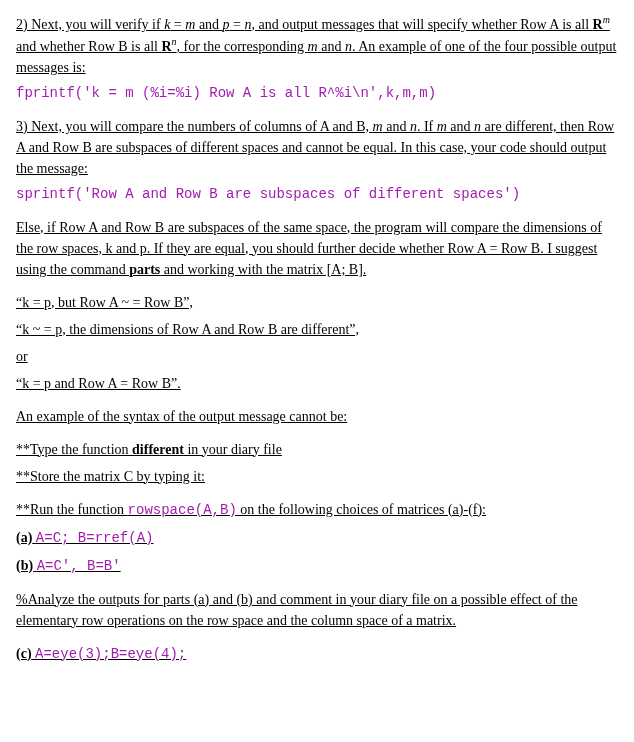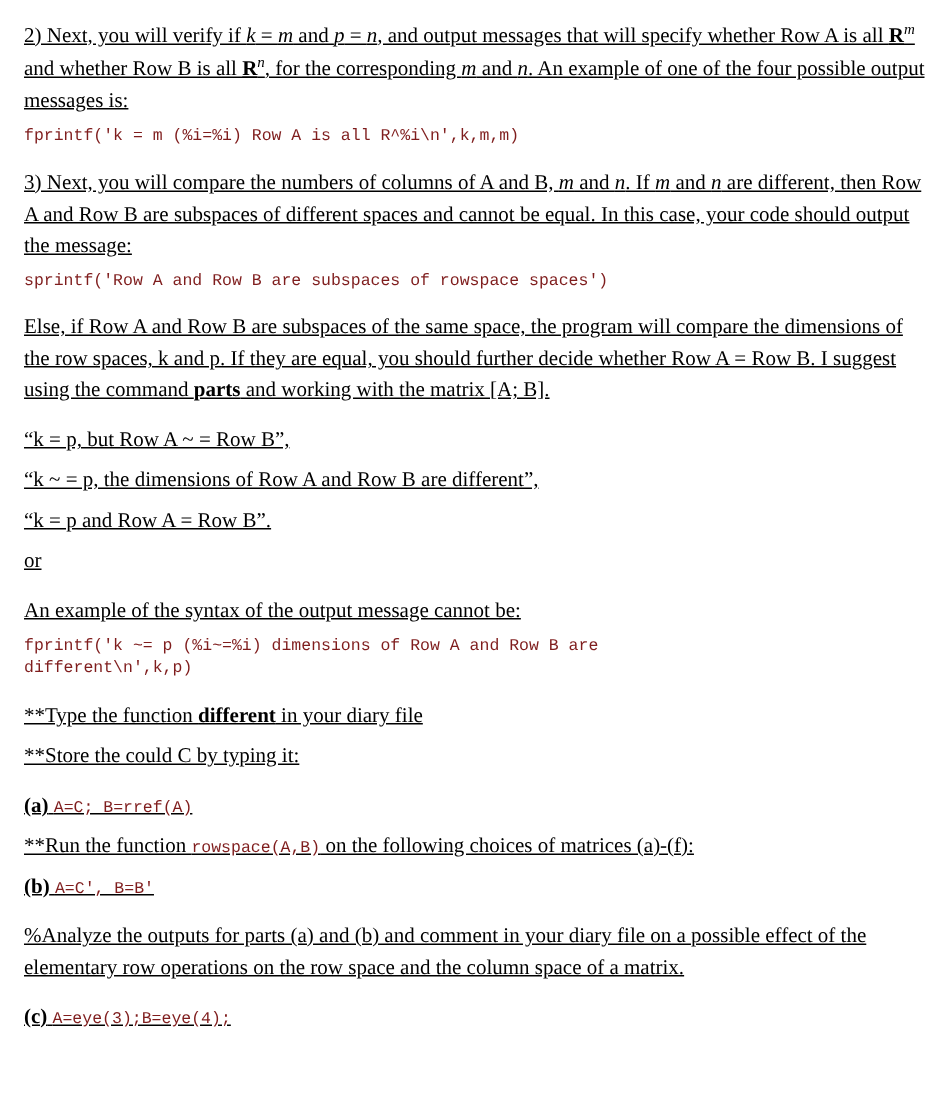--- a/index.html
+++ b/index.html
@@ -19,22 +19,22 @@
     .section {
       margin-bottom: 12px;
     }
     .paragraph {
       line-height: 1.5;
       margin-bottom: 6px;
       text-decoration: underline;
     }
     code, .code-block {
       font-family: "Courier New", Courier, monospace;
-      font-size: 11px;
-      color: #7f1d1d;
+      font-size: 14px;
+      color: #a21caf;
     }
     .code-block {
       display: block;
       margin: 3px 0 3px 0;
       white-space: pre;
       line-height: 1.4;
     }
     .bold {
       font-weight: bold;
     }
@@ -60,50 +60,48 @@
     <div class="paragraph">
       <span>2) Next, you will verify if <span class="italic">k</span> = <span class="italic">m</span> and <span class="italic">p</span> = <span class="italic">n</span>, and output messages that will specify whether Row A is all <span class="math-r">R</span><sup><span class="italic">m</span></sup> and whether Row B is all <span class="math-r">R</span><sup><span class="italic">n</span></sup>, for the corresponding <span class="italic">m</span> and <span class="italic">n</span>. An example of one of the four possible output messages is:</span>
     </div>
     <code class="code-block">fprintf('k = m (%i=%i) Row A is all R^%i\n',k,m,m)</code>
   </div>
 
   <div class="section">
     <div class="paragraph">
       3) Next, you will compare the numbers of columns of A and B, <span class="italic">m</span> and <span class="italic">n</span>. If <span class="italic">m</span> and <span class="italic">n</span> are different, then Row A and Row B are subspaces of different spaces and cannot be equal. In this case, your code should output the message:
     </div>
-    <code class="code-block">sprintf('Row A and Row B are subspaces of rowspace spaces')</code>
+    <code class="code-block">sprintf('Row A and Row B are subspaces of different spaces')</code>
   </div>
 
   <div class="section">
     <div class="paragraph">
       Else, if Row A and Row B are subspaces of the same space, the program will compare the dimensions of the row spaces, k and p. If they are equal, you should further decide whether Row A = Row B. I suggest using the command <span class="bold">parts</span> and working with the matrix [A; B].
     </div>
   </div>
 
   <div class="section">
     <div class="paragraph">“k = p, but Row A ~ = Row B”,</div>
     <div class="paragraph">“k ~ = p, the dimensions of Row A and Row B are different”,</div>
+    <div class="paragraph">or</div>
     <div class="paragraph">“k = p and Row A = Row B”.</div>
-    <div class="paragraph">or</div>
   </div>
 
   <div class="section">
     <div class="paragraph">An example of the syntax of the output message cannot be:</div>
-    <code class="code-block">fprintf('k ~= p (%i~=%i) dimensions of Row A and Row B are
-different\n',k,p)</code>
   </div>
 
   <div class="section">
     <div class="paragraph">**Type the function <span class="bold">different</span> in your diary file</div>
-    <div class="paragraph">**Store the could C by typing it:</div>
+    <div class="paragraph">**Store the matrix C by typing it:</div>
   </div>
 
   <div class="section">
+    <div class="paragraph">**Run the function <code>rowspace(A,B)</code> on the following choices of matrices (a)-(f):</div>
     <div class="paragraph"><span class="bold">(a)</span> <code>A=C;  B=rref(A)</code></div>
-    <div class="paragraph">**Run the function <code>rowspace(A,B)</code> on the following choices of matrices (a)-(f):</div>
     <div class="paragraph"><span class="bold">(b)</span> <code>A=C',  B=B'</code></div>
   </div>
 
   <div class="section">
     <div class="paragraph">%Analyze the outputs for parts (a) and (b) and comment in your diary file on a possible effect of the elementary row operations on the row space and the column space of a matrix.</div>
   </div>
 
   <div class="section">
     <div class="paragraph"><span class="bold">(c)</span> <code>A=eye(3);B=eye(4);</code></div>
 

